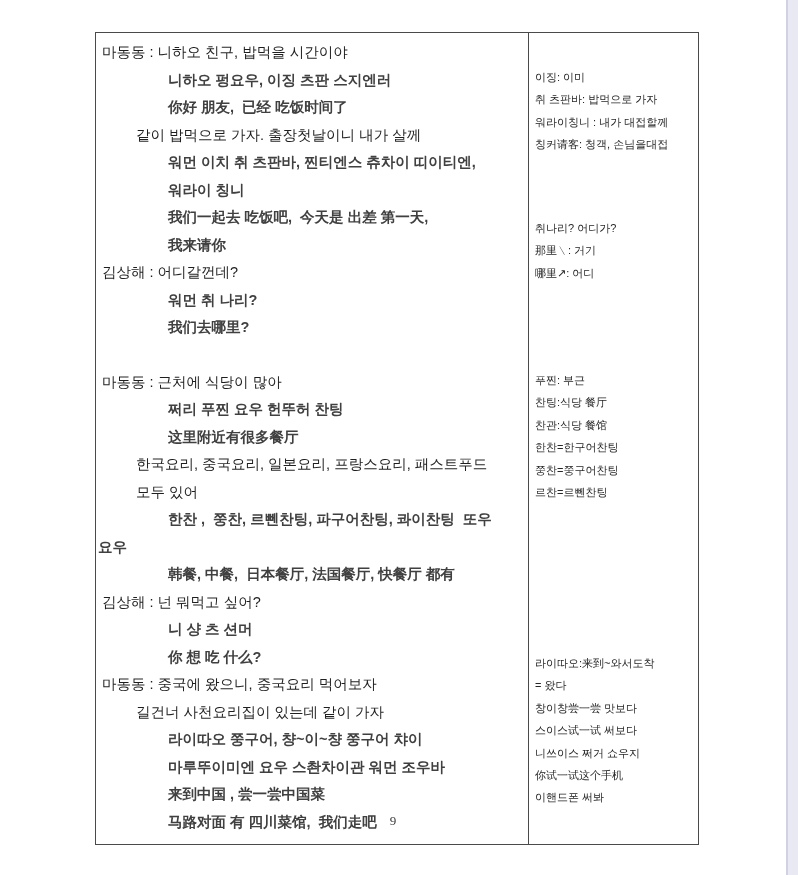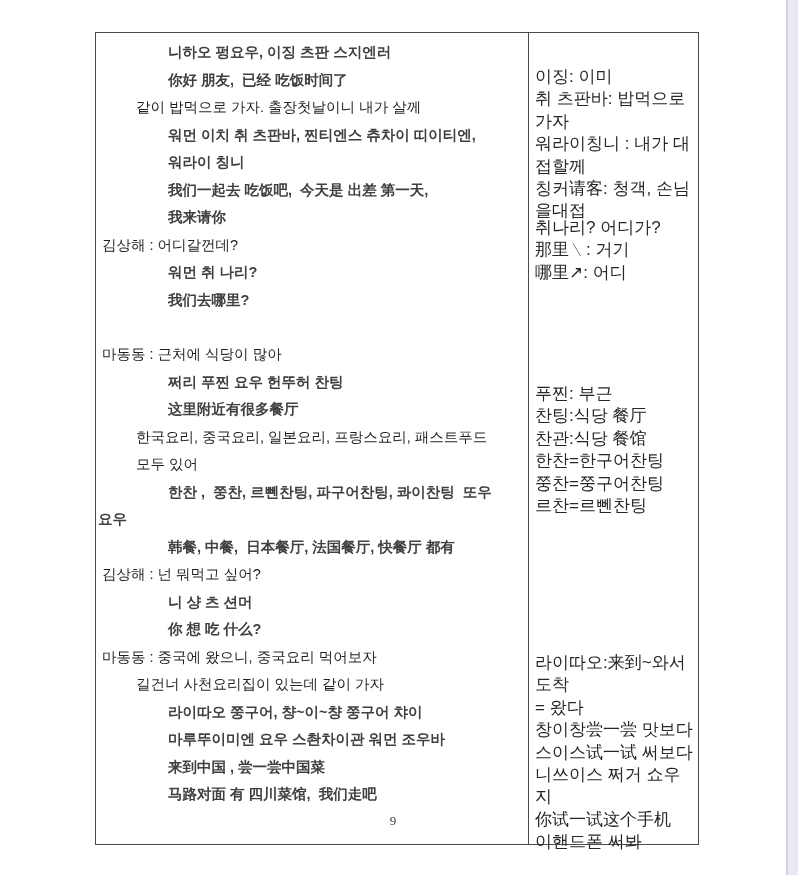--- a/index.html
+++ b/index.html
@@ -80,21 +80,21 @@
     height: 27px;
   }
 
   
   .note-block {
     position: absolute;
     left: 6px;
     right: 4px;
   }
   .note {
-    font-size: 17px;
+    font-size: 11px;
     line-height: 22.4px;
     color: #262626;
     white-space: pre-wrap;
     font-family: "Liberation Sans", "DejaVu Sans", sans-serif;
   }
 
   .page-number {
     position: absolute;
     left: 0;
     top: 813px;
@@ -106,20 +106,21 @@
   }
 </style>
 </head>
 <body>
 
 <div class="page">
 
   <div class="doc-table">
 
     <div class="col-left" id="dialogue-column" style="min-height: 811px;">
+        <div class="line ko ind0">마동동 : 니하오 친구, 밥먹을 시간이야</div>
         <div class="line blue ind2">니하오 펑요우, 이징 츠판 스지엔러</div>
         <div class="line blue ind2">你好 朋友,  已经 吃饭时间了</div>
         <div class="line ko ind1">같이 밥먹으로 가자. 출장첫날이니 내가 살께</div>
         <div class="line blue ind2">워먼 이치 취 츠판바, 찐티엔스 츄차이 띠이티엔,</div>
         <div class="line blue ind2">워라이 칭니</div>
         <div class="line blue ind2">我们一起去 吃饭吧,  今天是 出差 第一天,</div>
         <div class="line blue ind2">我来请你</div>
         <div class="line ko ind0">김상해 : 어디갈껀데?</div>
         <div class="line blue ind2">워먼 취 나리?</div>
         <div class="line blue ind2">我们去哪里?</div>
@@ -148,21 +149,21 @@
           <div class="note">이징: 이미</div>
           <div class="note">취 츠판바: 밥먹으로 가자</div>
           <div class="note">워라이칭니 : 내가 대접할께</div>
           <div class="note">칭커请客: 청객, 손님을대접</div>
         </div>
         <div class="note-block" style="top: 184px;">
           <div class="note">취나리? 어디가?</div>
           <div class="note">那里﹨: 거기</div>
           <div class="note">哪里↗: 어디</div>
         </div>
-        <div class="note-block" style="top: 350px;">
+        <div class="note-block" style="top: 336px;">
           <div class="note">푸찐: 부근</div>
           <div class="note">찬팅:식당 餐厅</div>
           <div class="note">찬관:식당 餐馆</div>
           <div class="note">한찬=한구어찬팅</div>
           <div class="note">쭝찬=쭝구어찬팅</div>
           <div class="note">르찬=르뻰찬팅</div>
         </div>
         <div class="note-block" style="top: 575px; margin-top: 44px;">
           <div class="note">라이따오:来到~와서도착</div>
           <div class="note">= 왔다</div>

